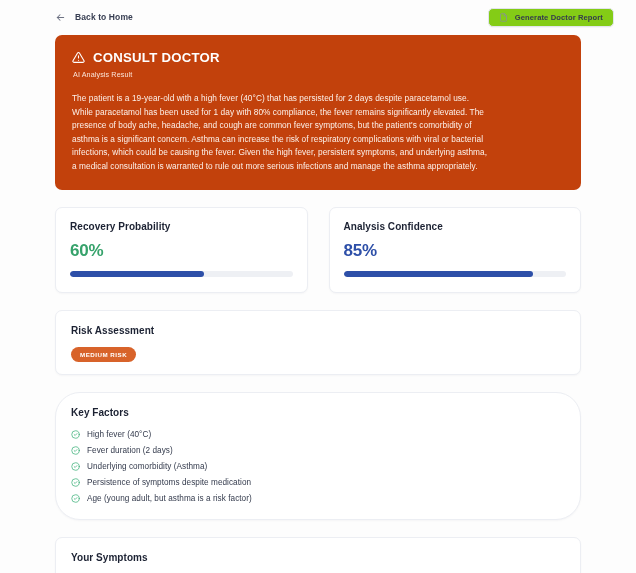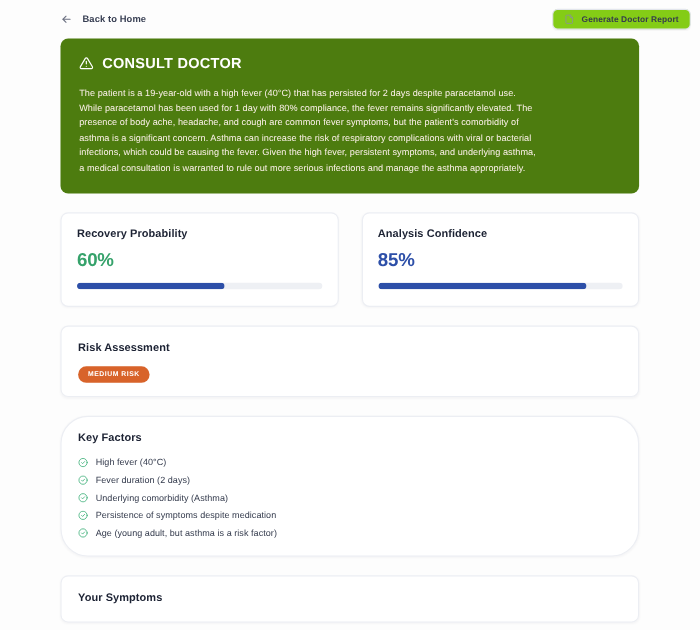--- a/index.html
+++ b/index.html
@@ -16,21 +16,21 @@
     color: #1f2433;
     -webkit-font-smoothing: antialiased;
   }
 
   
   .topbar {
     height: 26px;
     display: flex;
     align-items: center;
     justify-content: space-between;
-    padding: 0 8px 0 55px;
+    padding: 0 22px 0 55px;
     margin-top: 4px;
   }
 
   .back-link {
     display: flex;
     align-items: center;
     gap: 9px;
     font-size: 8.5px;
     font-weight: 600;
     color: #373e52;
@@ -62,21 +62,21 @@
   }
   .doc-icon { width: 9px; height: 9px; display: block; color: #8a8f9e; }
 
   
   .page {
     padding: 0 55px 0 55px;
   }
 
   
   .alert {
-    background: #4d7c0f;
+    background: #c2410c;
     border-radius: 7px;
     padding: 15px 4px 17px 17px;
     color: #ffffff;
     margin-top: 5px;
   }
   .alert-head {
     display: flex;
     align-items: center;
     gap: 8px;
   }
@@ -234,20 +234,21 @@
     <div class="alert-head">
       <span>
         <svg class="warn-icon" viewBox="0 0 24 24" fill="none" stroke="currentColor" stroke-width="2" stroke-linecap="round" stroke-linejoin="round">
           <path d="M10.29 3.86 1.82 18a2 2 0 0 0 1.71 3h16.94a2 2 0 0 0 1.71-3L13.71 3.86a2 2 0 0 0-3.42 0z"></path>
           <line x1="12" y1="9" x2="12" y2="13"></line>
           <line x1="12" y1="17" x2="12.01" y2="17"></line>
         </svg>
       </span>
       <span class="alert-title">CONSULT DOCTOR</span>
     </div>
+    <div class="alert-sub">AI Analysis Result</div>
     <div class="alert-body">The patient is a 19-year-old with a high fever (40°C) that has persisted for 2 days despite paracetamol use. While paracetamol has been used for 1 day with 80% compliance, the fever remains significantly elevated. The presence of body ache, headache, and cough are common fever symptoms, but the patient's comorbidity of asthma is a significant concern. Asthma can increase the risk of respiratory complications with viral or bacterial infections, which could be causing the fever. Given the high fever, persistent symptoms, and underlying asthma, a medical consultation is warranted to rule out more serious infections and manage the asthma appropriately.</div>
   </div>
 
   <div class="metrics">
 
     <div class="card metric">
       <div class="card-title">Recovery Probability</div>
       <div class="metric-value green">60%</div>
       <div class="bar-track">
         <div class="bar-fill" id="bar0" style="width: 60%; background: rgb(45, 79, 168);"></div>

